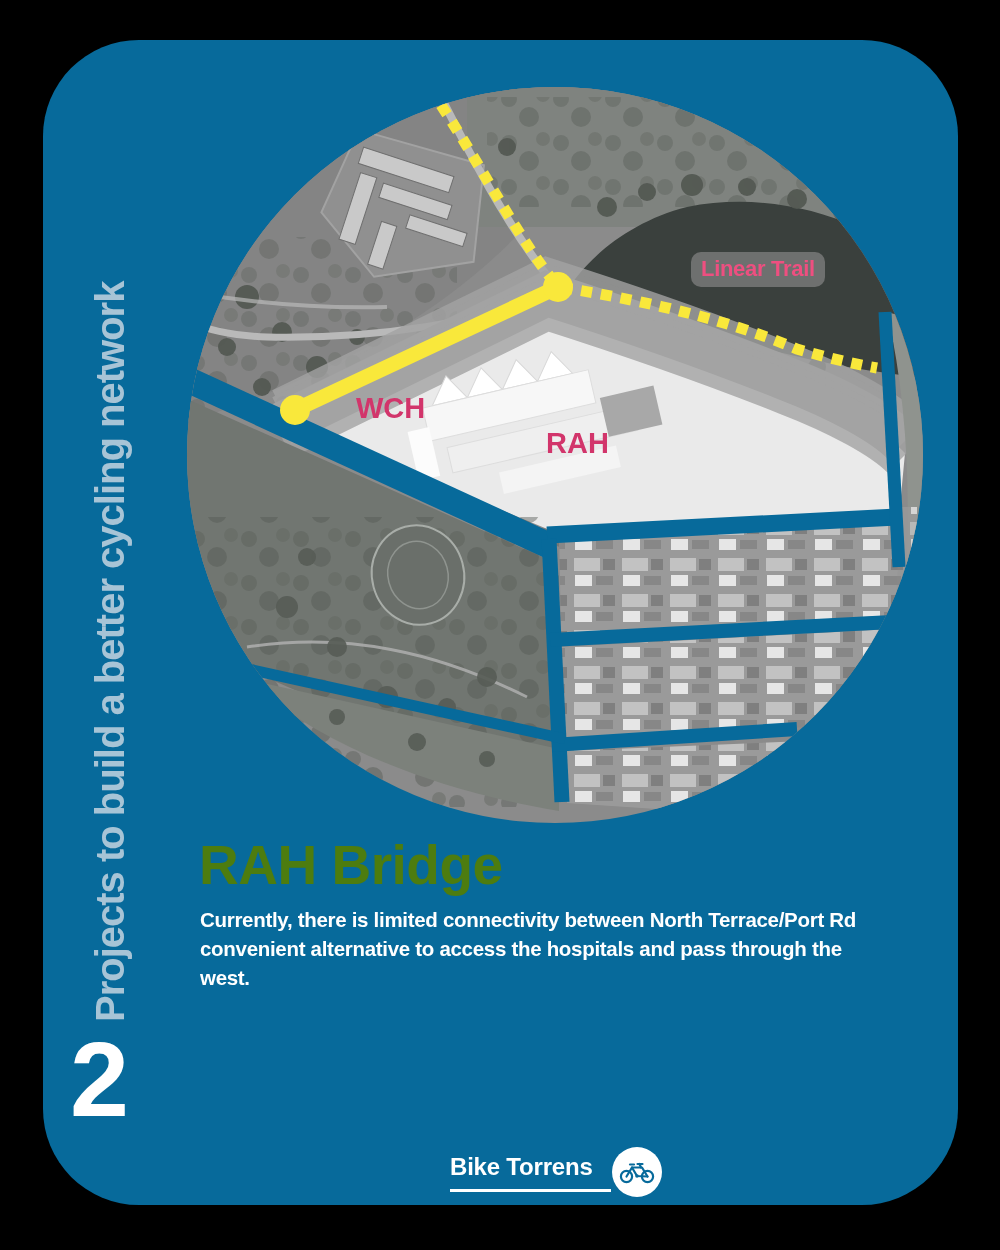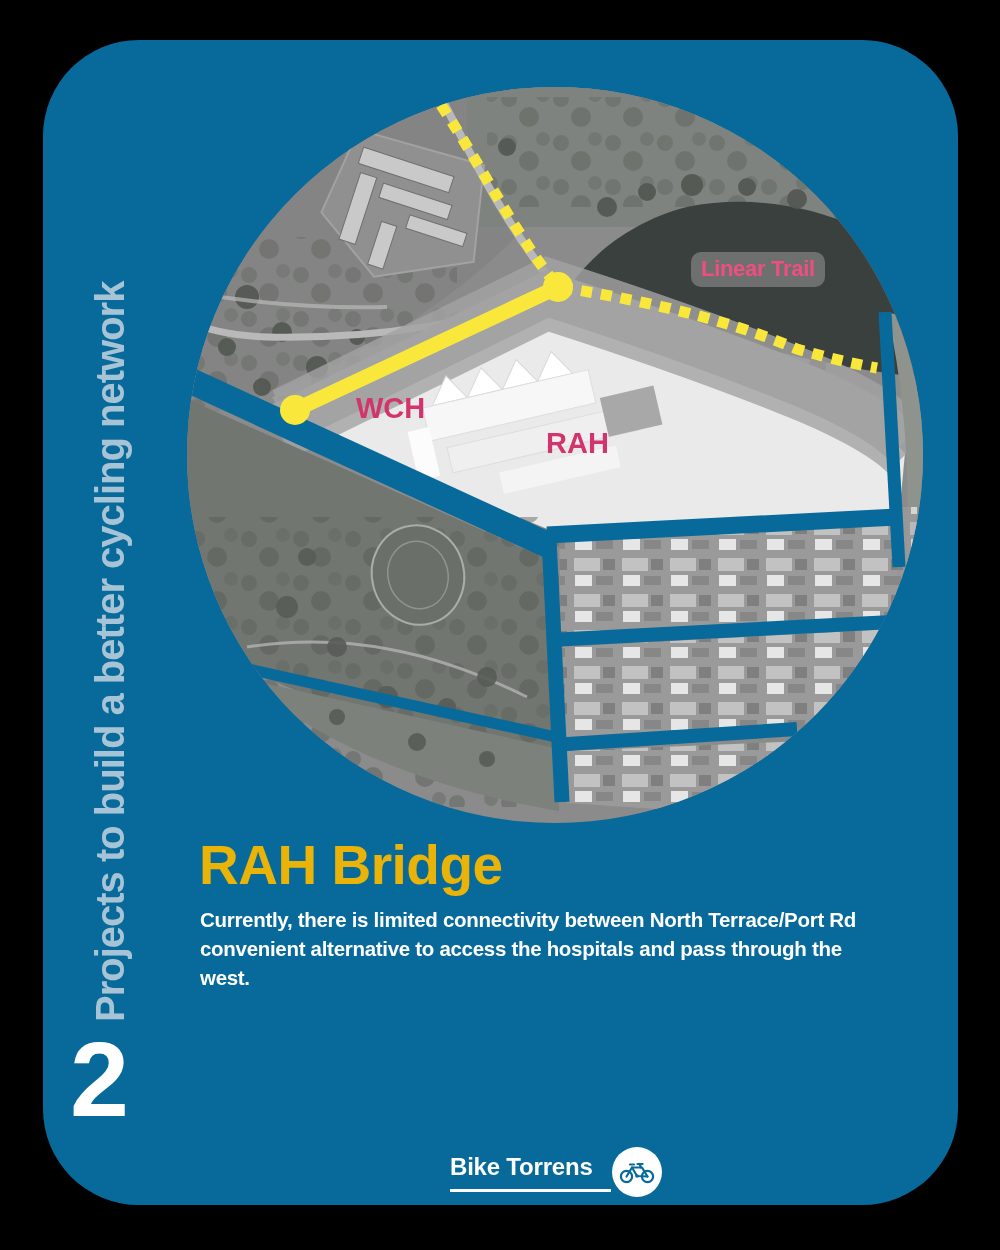--- a/index.html
+++ b/index.html
@@ -12,21 +12,21 @@
   .label-linear{left:691px;top:252px;background:rgba(128,128,128,.75);
         color:var(--pink-trail,#ee4f80);font-size:22px;line-height:1.3;
         padding:3px 10px;border-radius:10px;letter-spacing:-.3px;}
   .label-wch{left:356px;top:392px;color:var(--pink-map,#d2356b);font-size:29px;}
   .label-rah{left:534px;top:427px;color:var(--pink-map,#d2356b);font-size:29px;margin-left:12px;}
   .v-label{position:absolute;left:88px;top:1022px;transform:rotate(-90deg);
         transform-origin:0 0;font-size:40px;letter-spacing:-1px;
         color:var(--side-text,#a7c4d6);white-space:nowrap;}
   .big-num{position:absolute;left:70px;top:1026px;font-size:106px;line-height:1;
         color:#fff;}
-  .title{position:absolute;left:199px;top:833px;font-size:55px;color:#eab308;
+  .title{position:absolute;left:199px;top:833px;font-size:55px;color:#4d7c0f;
         letter-spacing:-.5px;white-space:nowrap;}
   .body-text{position:absolute;left:200px;top:905px;color:#fff;font-size:20.5px;
         line-height:29px;letter-spacing:-.3px;}
   .body-text div{white-space:nowrap;}
   .footer-brand{position:absolute;left:450px;top:1153px;font-size:24px;color:#fff;
         letter-spacing:-.2px;white-space:nowrap;}
   .footer-line{position:absolute;left:450px;top:1189px;width:161px;height:3px;
         background:#fff;}
   .footer-badge{position:absolute;left:612px;top:1147px;width:50px;height:50px;
         border-radius:50%;background:#fff;display:flex;align-items:center;

